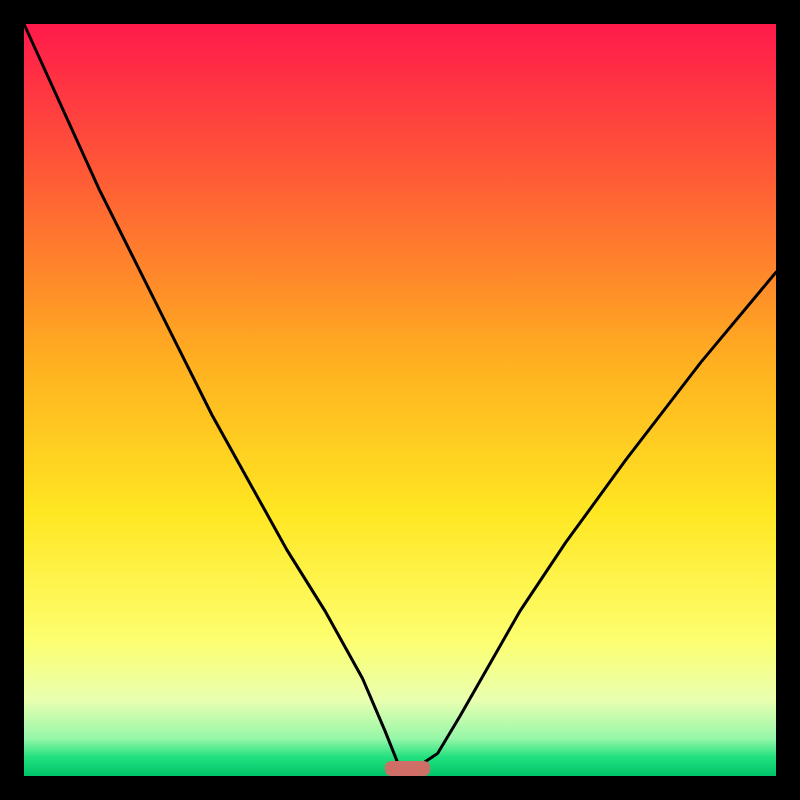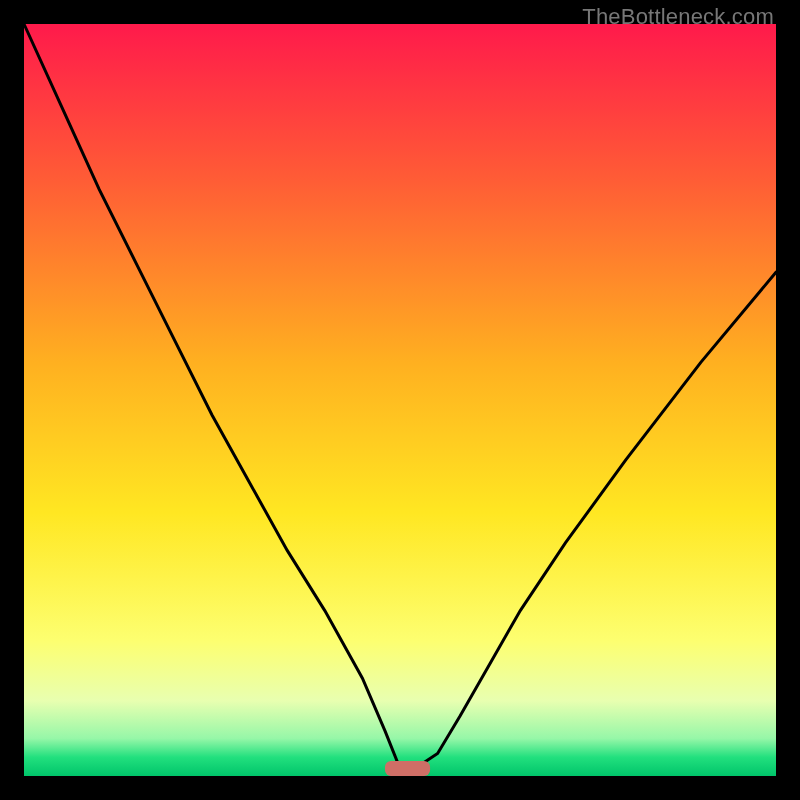--- a/index.html
+++ b/index.html
@@ -29,21 +29,20 @@
   }
   svg {
     position: absolute;
     inset: 0;
   }
 </style>
 </head>
 <body>
 
 <div class="chart-root">
-  <div class="watermark">TheBottleneck.com</div>
 
   <svg viewBox="0 0 800 800" preserveAspectRatio="none">
     <defs>
       <linearGradient id="bg-grad" x1="0" y1="0" x2="0" y2="1">
           <stop offset="0%" stop-color="#ff1a4b"></stop>
           <stop offset="20%" stop-color="#ff5a36"></stop>
           <stop offset="45%" stop-color="#ffb020"></stop>
           <stop offset="65%" stop-color="#ffe722"></stop>
           <stop offset="82%" stop-color="#fdff70"></stop>
           <stop offset="90%" stop-color="#e8ffb0"></stop>

